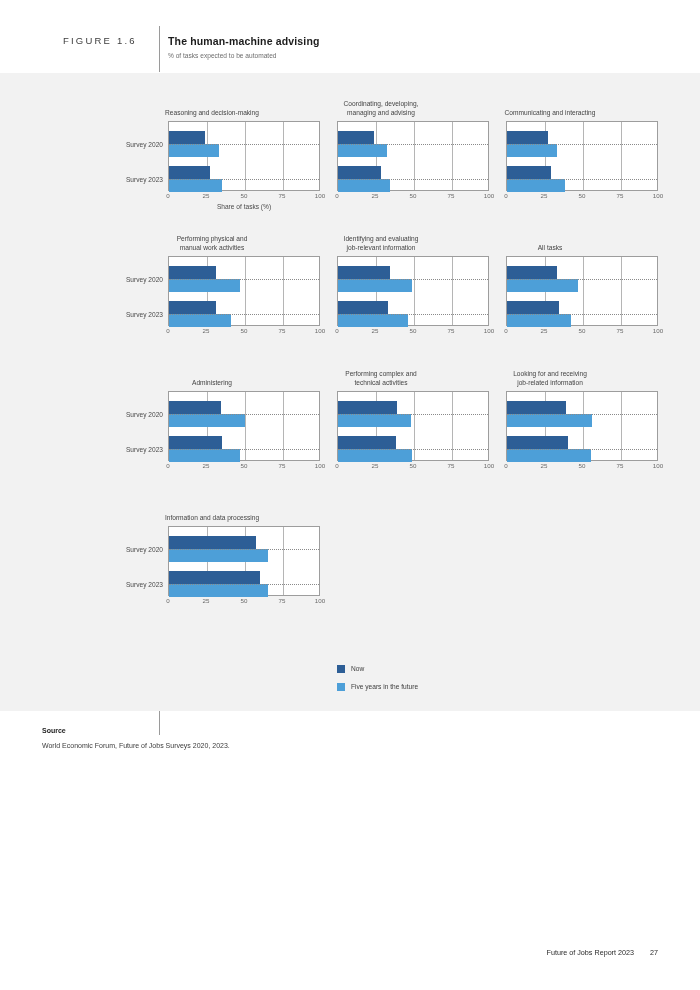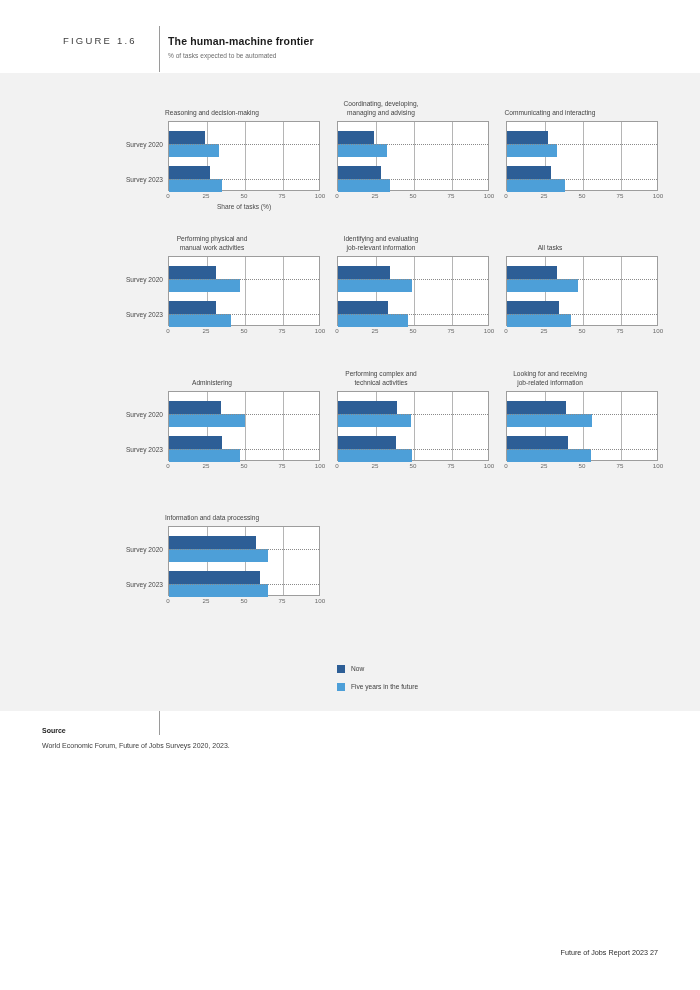--- a/index.html
+++ b/index.html
@@ -108,31 +108,31 @@
   .source-text {
     position: absolute; left: 42px; top: 669px;
     font-size: 7px; color: #3c3c3c;
   }
 
   
   .footer {
     position: absolute; right: 42px; bottom: 33px;
     font-size: 7.2px; color: #2a2a2a; white-space: nowrap;
   }
-  .footer .pg { }
+  .footer .pg { margin-left: 14px; }
 </style>
 </head>
 <body>
 
 <div class="page">
 
   <div class="header">
     <div class="fig-label">FIGURE 1.6</div>
     <div class="header-rule"></div>
-    <div class="fig-title">The human-machine frontier</div>
+    <div class="fig-title">The human-machine advising</div>
     <div class="fig-sub">% of tasks expected to be automated</div>
   </div>
 
   <div class="figure-body">
     <div class="grid" id="panel-grid">
         <div class="panel" style="left: 104px; top: 20px; width: 216px;">
           <div class="panel-title" style="top: 15px;">Reasoning and decision-making</div>
           <div class="plot">
             <div class="gridline" style="left: 38px;"></div>
             <div class="gridline" style="left: 76px;"></div>

